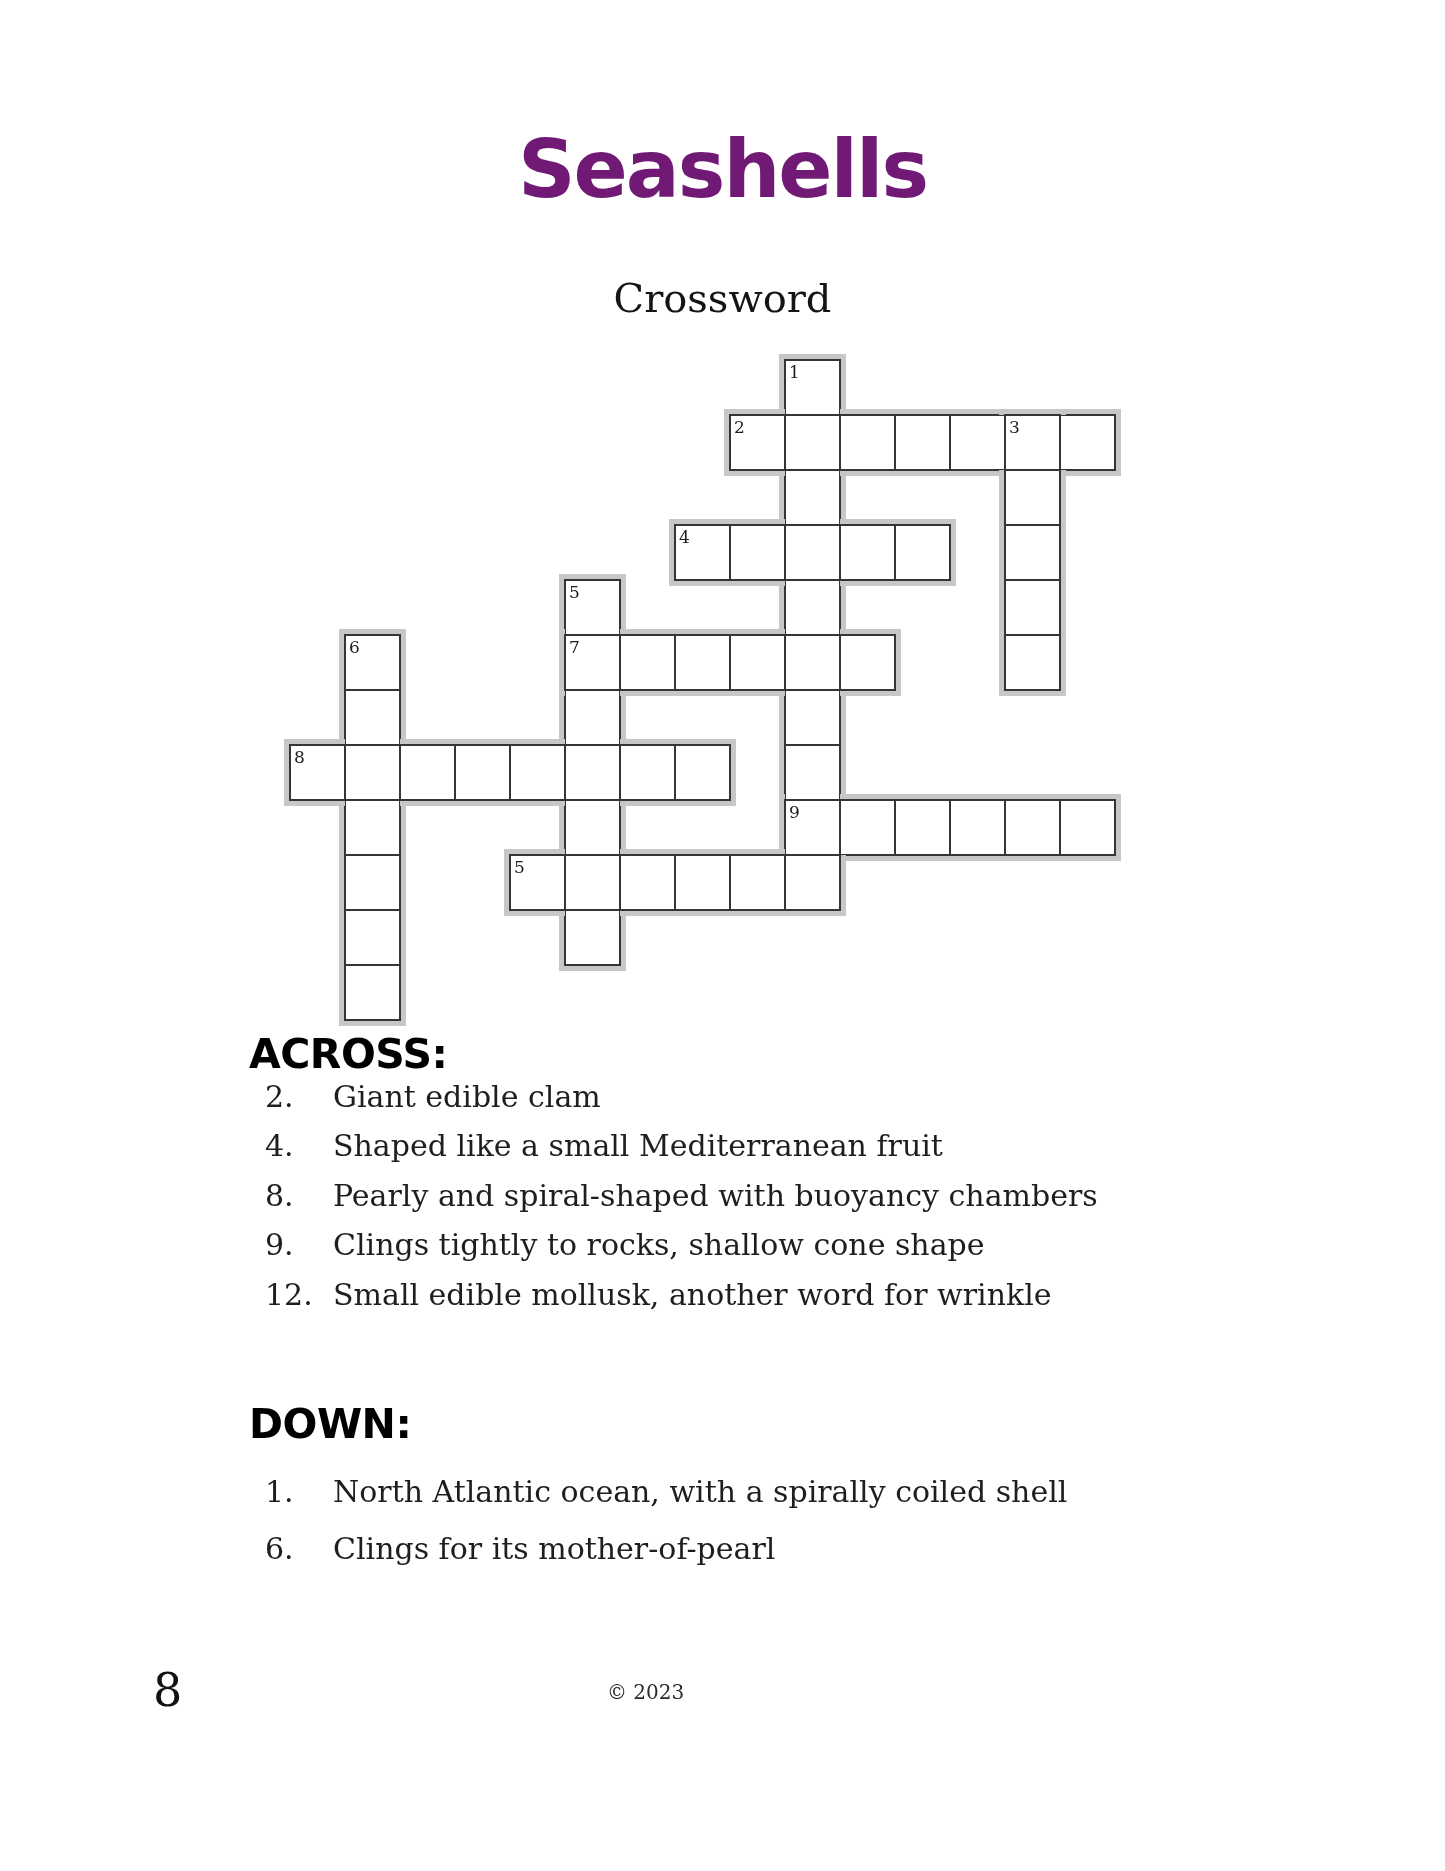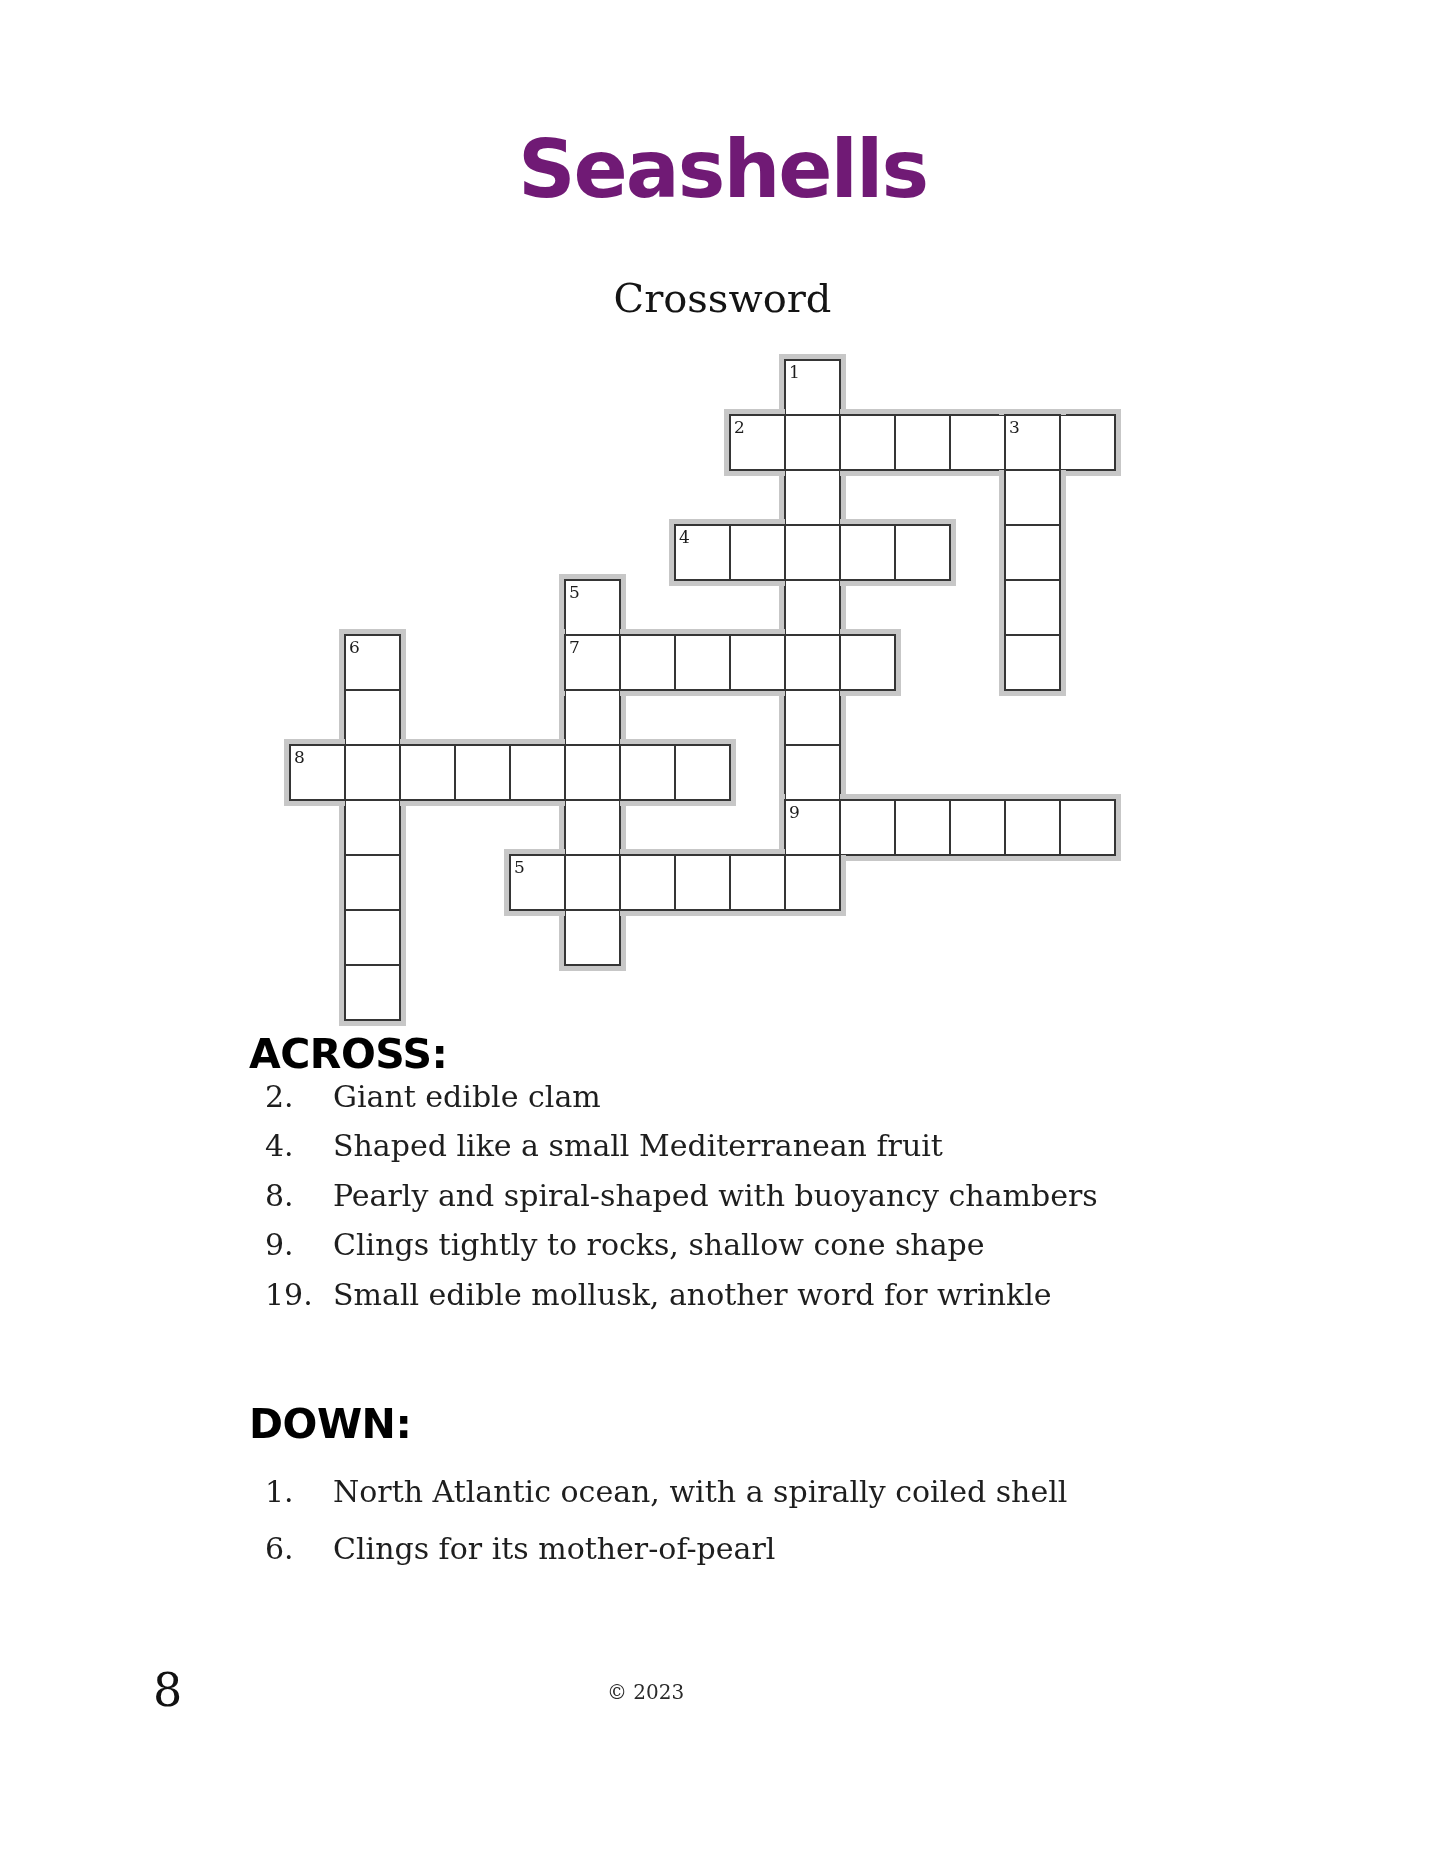--- a/index.html
+++ b/index.html
@@ -178,21 +178,21 @@
     <span class="cell-num" style="left: 789px; top: 804px;">9</span>
     <span class="cell-num" style="left: 514px; top: 859px;">5</span>
   </div>
 
 <div id="across-header" class="section-header">ACROSS:</div>
 <div id="across-list" class="clue-list">
     <div class="clue-row"><span class="clue-num">2.</span><span class="clue-text">Giant edible clam</span></div>
     <div class="clue-row"><span class="clue-num">4.</span><span class="clue-text">Shaped like a small Mediterranean fruit</span></div>
     <div class="clue-row"><span class="clue-num">8.</span><span class="clue-text">Pearly and spiral-shaped with buoyancy chambers</span></div>
     <div class="clue-row"><span class="clue-num">9.</span><span class="clue-text">Clings tightly to rocks, shallow cone shape</span></div>
-    <div class="clue-row"><span class="clue-num">19.</span><span class="clue-text">Small edible mollusk, another word for wrinkle</span></div>
+    <div class="clue-row"><span class="clue-num">12.</span><span class="clue-text">Small edible mollusk, another word for wrinkle</span></div>
   </div>
 
 <div id="down-header" class="section-header">DOWN:</div>
 <div id="down-list" class="clue-list">
     <div class="clue-row"><span class="clue-num">1.</span><span class="clue-text">North Atlantic ocean, with a spirally coiled shell</span></div>
     <div class="clue-row"><span class="clue-num">6.</span><span class="clue-text">Clings for its mother-of-pearl</span></div>
   </div>
 
 <div class="page-number">8</div>
 <div class="page-footer-copyright">© 2023</div>

